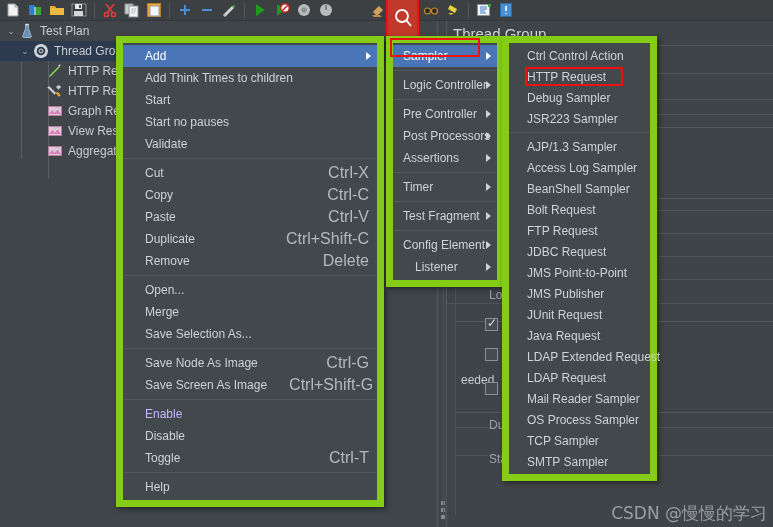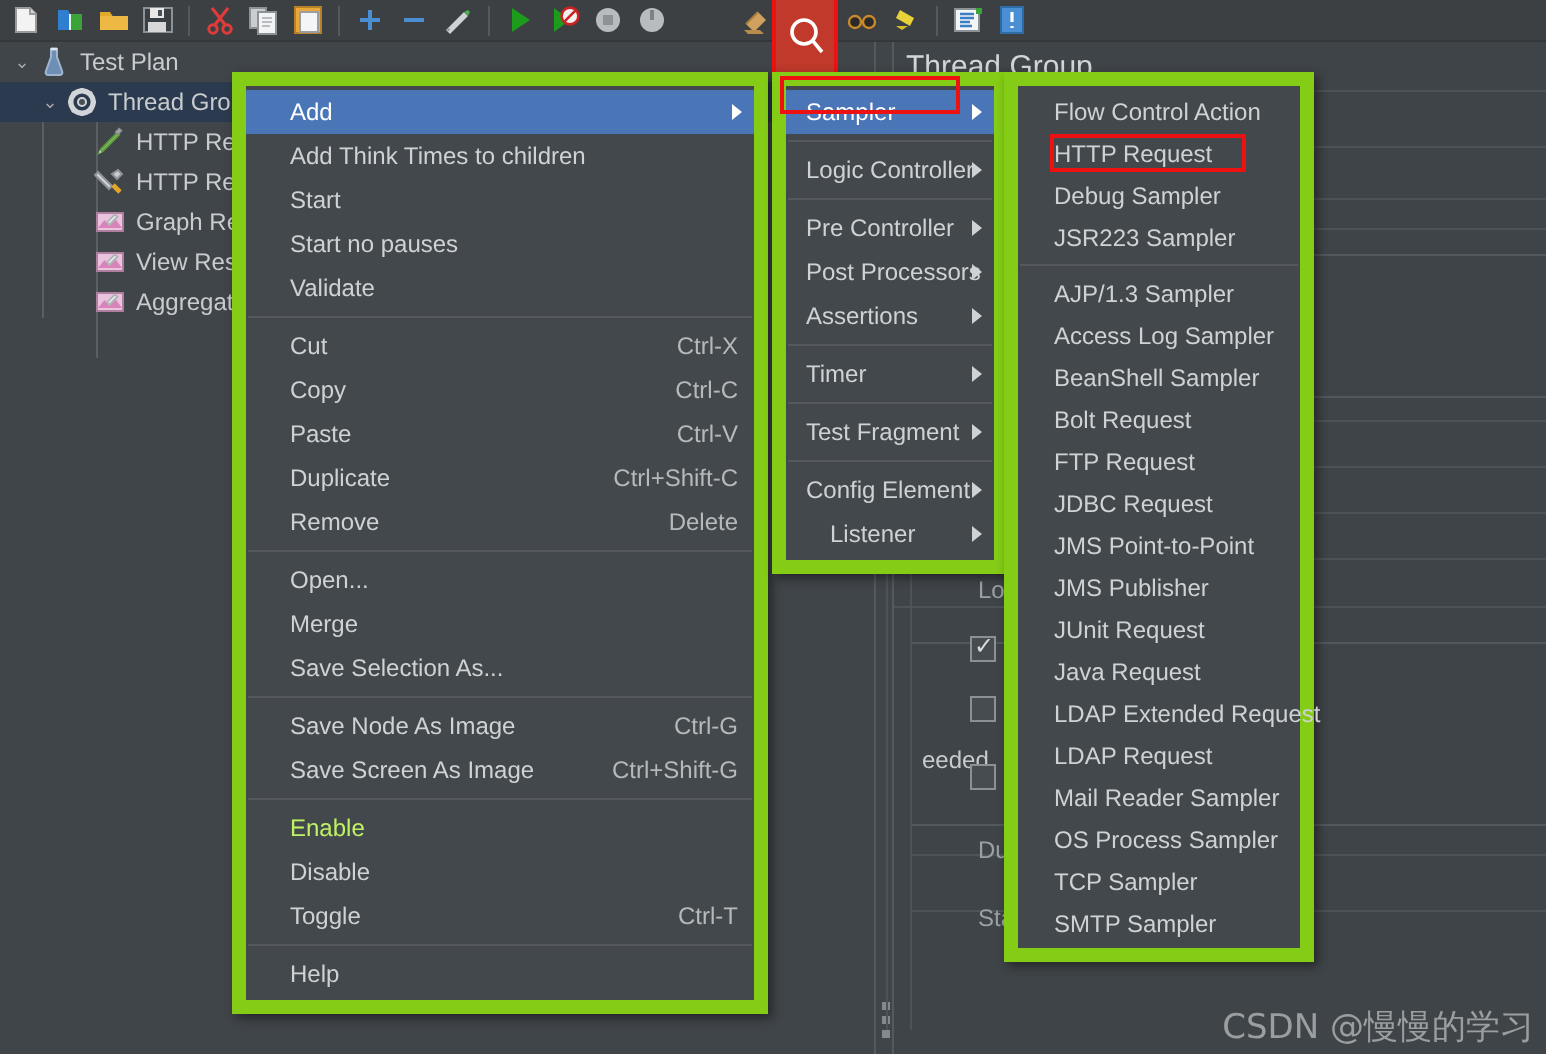--- a/index.html
+++ b/index.html
@@ -128,31 +128,31 @@
   }
   .mi {
     position: relative; height: 22px;
     display: flex; align-items: center;
     padding: 0 8px 0 22px;
     font-size: 12px;
     color: #cfd2d4;
     white-space: nowrap;
   }
   .mi .lbl { flex: 1 1 auto; }
-  .mi .acc { color: #b6b9bb; padding-left: 22px; font-size: 12px; }
+  .mi .acc { color: #b6b9bb; padding-left: 22px; font-size: 16px; }
   .mi .arr {
     position: absolute; right: 6px; top: 50%; margin-top: -4px;
     width: 0; height: 0;
     border-left: 5px solid #cfd2d4;
     border-top: 4px solid transparent;
     border-bottom: 4px solid transparent;
   }
   .mi.hi { background: #4a76b8; color: #ffffff; }
   .mi.hi .arr { border-left-color: #ffffff; }
-  .mi.disabled { color: #bef264; }
+  .mi.disabled { color: #c4b5fd; }
   .msep { height: 1px; background: #55595d; margin: 3px 1px; }
 
   .redbox {
     position: absolute;
     border: 2px solid #ee1111;
     pointer-events: none;
     z-index: 60;
   }
 
   
@@ -598,21 +598,21 @@
         <span class="arr"></span>
       </div>
       <div class="mi" style="height: 22px; ">
         <span class="lbl">Listener</span>
         <span class="arr"></span>
       </div>
     </div>
 
   <div class="menu" id="sampler-menu" style="left:502px; top:36px; width:155px;">
       <div class="mi" style="height: 21px; padding-left: 18px;">
-        <span class="lbl">Flow Control Action</span>
+        <span class="lbl">Ctrl Control Action</span>
       </div>
       <div class="mi" style="position: relative; height: 21px; padding-left: 18px;">
         <span class="lbl">HTTP Request</span>
         <span style="position: absolute; left: 16px; top: 1px; width: 98px; height: 19px; border: 2px solid rgb(238, 17, 17); pointer-events: none;"></span>
       </div>
       <div class="mi" style="height: 21px; padding-left: 18px;">
         <span class="lbl">Debug Sampler</span>
       </div>
       <div class="mi" style="height: 21px; padding-left: 18px;">
         <span class="lbl">JSR223 Sampler</span>

